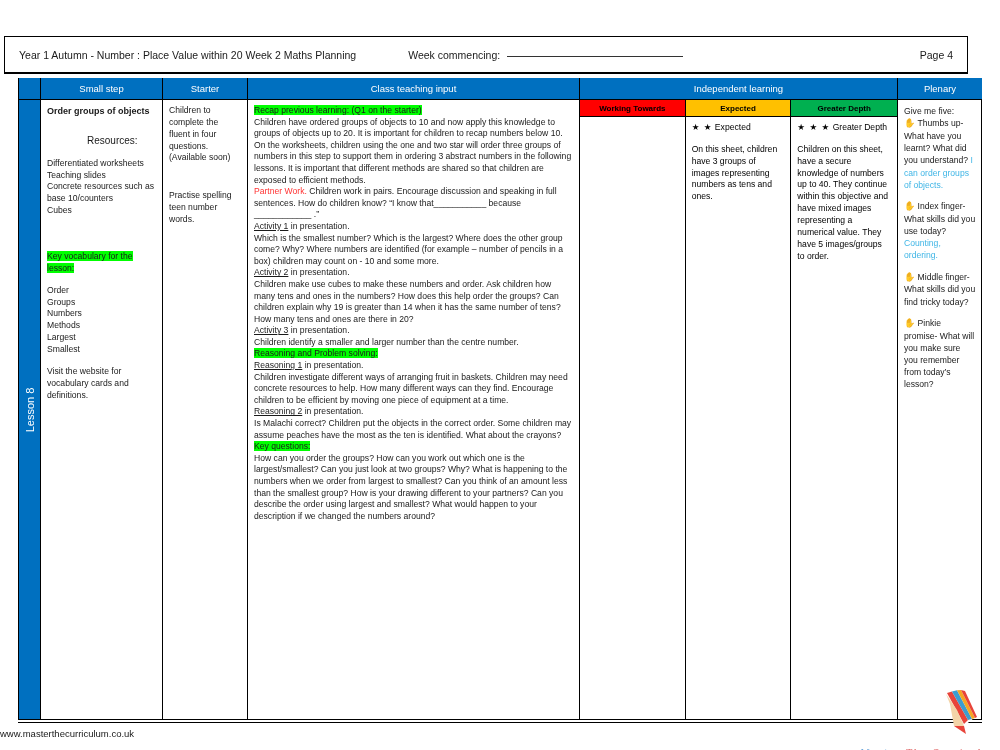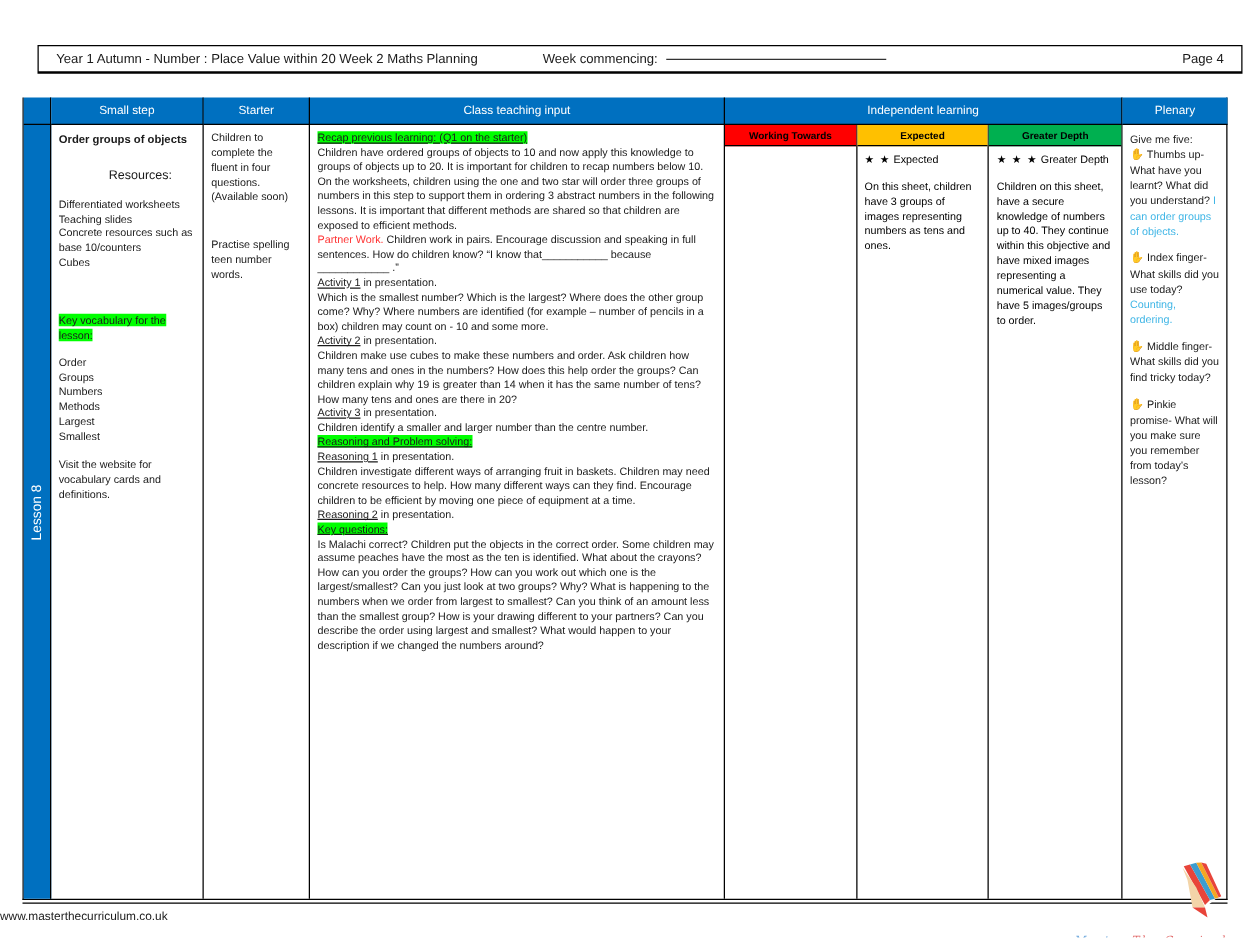--- a/index.html
+++ b/index.html
@@ -12,22 +12,22 @@
   }
   #page {
     position: relative;
     width: 1000px; height: 750px;
     background: #ffffff;
   }
 
   
   .header-strip {
     position: absolute;
-    left: 30px; top: 36px;
-    width: 964px; height: 23px;
+    left: 4px; top: 36px;
+    width: 964px; height: 38px;
     border: 1px solid #000000;
     border-bottom: 2px solid #000000;
     background: #ffffff;
   }
   .header-inner {
     position: relative;
     width: 100%; height: 100%;
     display: flex;
     align-items: center;
   }
@@ -134,21 +134,21 @@
   .ss-list { font-size: 8.6px; line-height: 1.38; }
 
   
   .st-txt { font-size: 8.6px; line-height: 1.38; }
 
   
   .ti p { margin: 0; }
   .ti .red { color: #ff3333; }
   .ti .uline { text-decoration: underline; }
   .ti .blk { margin: 0; }
-  .hl-inline { background: #00ff00; display: inline; text-decoration: underline; }
+  .hl-inline { background: #00ff00; display: inline; }
 
   
   .indep-wrap { display: flex; height: 100%; }
   .indep-col {
     flex: 1 1 33.333%;
     border-right: 1px solid #000;
     display: flex; flex-direction: column;
     min-width: 0;
   }
   .indep-col.last { border-right: none; }
@@ -274,22 +274,22 @@
         <p class="blk"><span class="uline">Activity 1</span><span> in presentation.</span></p>
         <p class="blk">Which is the smallest number? Which is the largest? Where does the other group come? Why? Where numbers are identified (for example – number of pencils in a box) children may count on - 10 and some more.</p>
         <p class="blk"><span class="uline">Activity 2</span><span> in presentation.</span></p>
         <p class="blk">Children make use cubes to make these numbers and order. Ask children how many tens and ones in the numbers? How does this help order the groups? Can children explain why 19 is greater than 14 when it has the same number of tens? How many tens and ones are there in 20?</p>
         <p class="blk"><span class="uline">Activity 3</span><span> in presentation.</span></p>
         <p class="blk">Children identify a smaller and larger number than the centre number.</p>
         <p class="blk"><span class="hl-inline">Reasoning and Problem solving:</span></p>
         <p class="blk"><span class="uline">Reasoning 1</span><span> in presentation.</span></p>
         <p class="blk">Children investigate different ways of arranging fruit in baskets. Children may need concrete resources to help. How many different ways can they find. Encourage children to be efficient by moving one piece of equipment at a time.</p>
         <p class="blk"><span class="uline">Reasoning 2</span><span> in presentation.</span></p>
+        <p class="blk">Is Malachi correct? Children put the objects in the correct order. Some children may assume peaches have the most as the ten is identified. What about the crayons?</p>
         <p class="blk"><span class="hl-inline">Key questions:</span></p>
-        <p class="blk">Is Malachi correct? Children put the objects in the correct order. Some children may assume peaches have the most as the ten is identified. What about the crayons?</p>
         <p class="blk">How can you order the groups? How can you work out which one is the largest/smallest? Can you just look at two groups? Why? What is happening to the numbers when we order from largest to smallest? Can you think of an amount less than the smallest group? How is your drawing different to your partners? Can you describe the order using  largest and smallest? What would happen to your description if we changed the numbers around?</p>
       </div>
 
       <div class="c-indep" style="border-right:1px solid #000">
         <div class="indep-wrap">
           <div class="indep-col">
             <div class="indep-head" style="background:#ff0000">Working Towards</div>
           </div>
           <div class="indep-col">
             <div class="indep-head" style="background:#ffc000">Expected</div>

